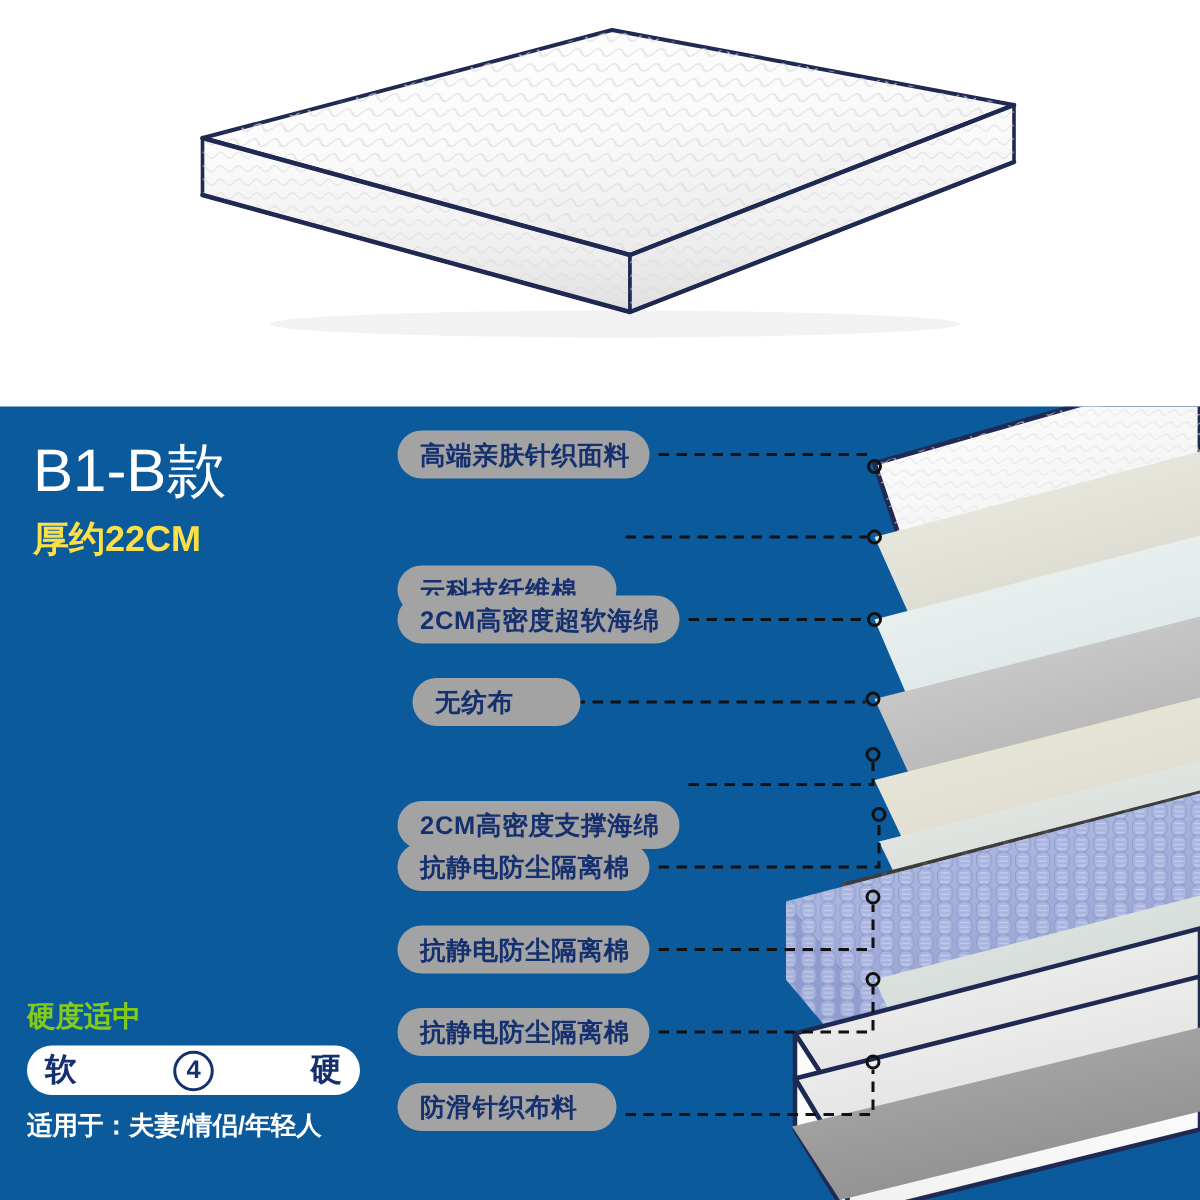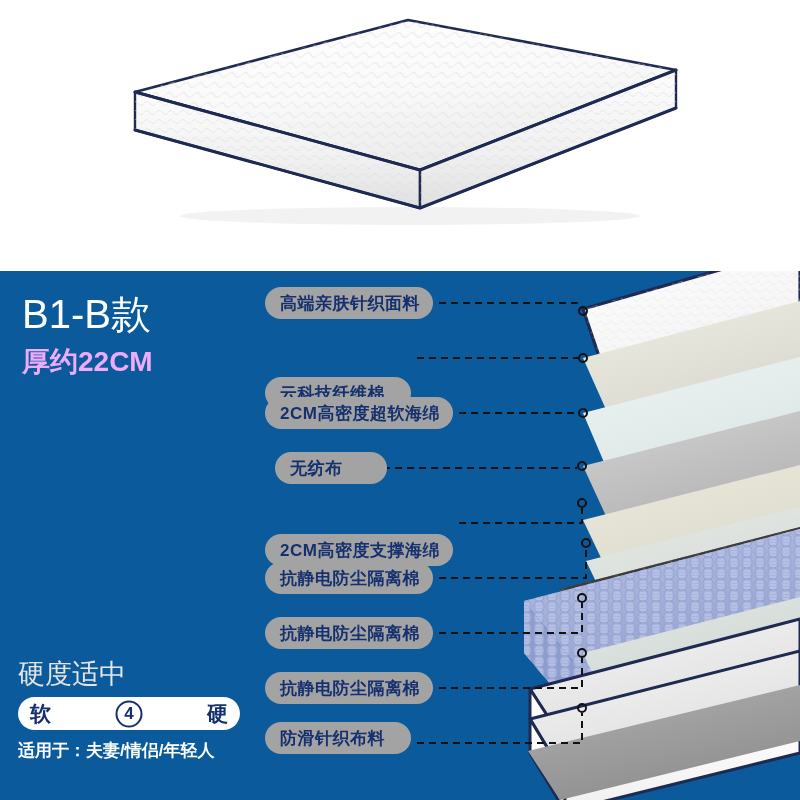--- a/index.html
+++ b/index.html
@@ -21,26 +21,26 @@
   
   #diagram{position:absolute;left:0;top:0;width:800px;height:529px;}
 
   
   #title-block{position:absolute;left:22px;top:22px;width:230px;}
   .model-name{
     font-size:40px;font-weight:normal;color:#ffffff;letter-spacing:0px;
     line-height:1.05;white-space:nowrap;
   }
   .thickness{
-    font-size:28px;font-weight:bold;color:#f0abfc;margin-top:8px;white-space:nowrap;
+    font-size:24px;font-weight:bold;color:#fde047;margin-top:8px;white-space:nowrap;
   }
 
   
   #firmness{position:absolute;left:18px;bottom:38px;width:222px;}
-  .firm-title{font-size:27px;font-weight:normal;color:#e5e5e5;line-height:1;margin-bottom:9px;white-space:nowrap;}
+  .firm-title{font-size:19px;font-weight:bold;color:#84cc16;line-height:1;margin-bottom:9px;white-space:nowrap;}
   .firm-bar{
     position:relative;height:33px;background:#ffffff;border-radius:17px;
     display:flex;align-items:center;box-sizing:border-box;padding:0 12px;
   }
   .firm-soft,.firm-hard{
     font-size:21px;font-weight:bold;color:#15306e;line-height:1;
   }
   .firm-hard{margin-left:auto;}
   .firm-level{
     position:absolute;left:50%;top:50%;transform:translate(-50%,-50%);

